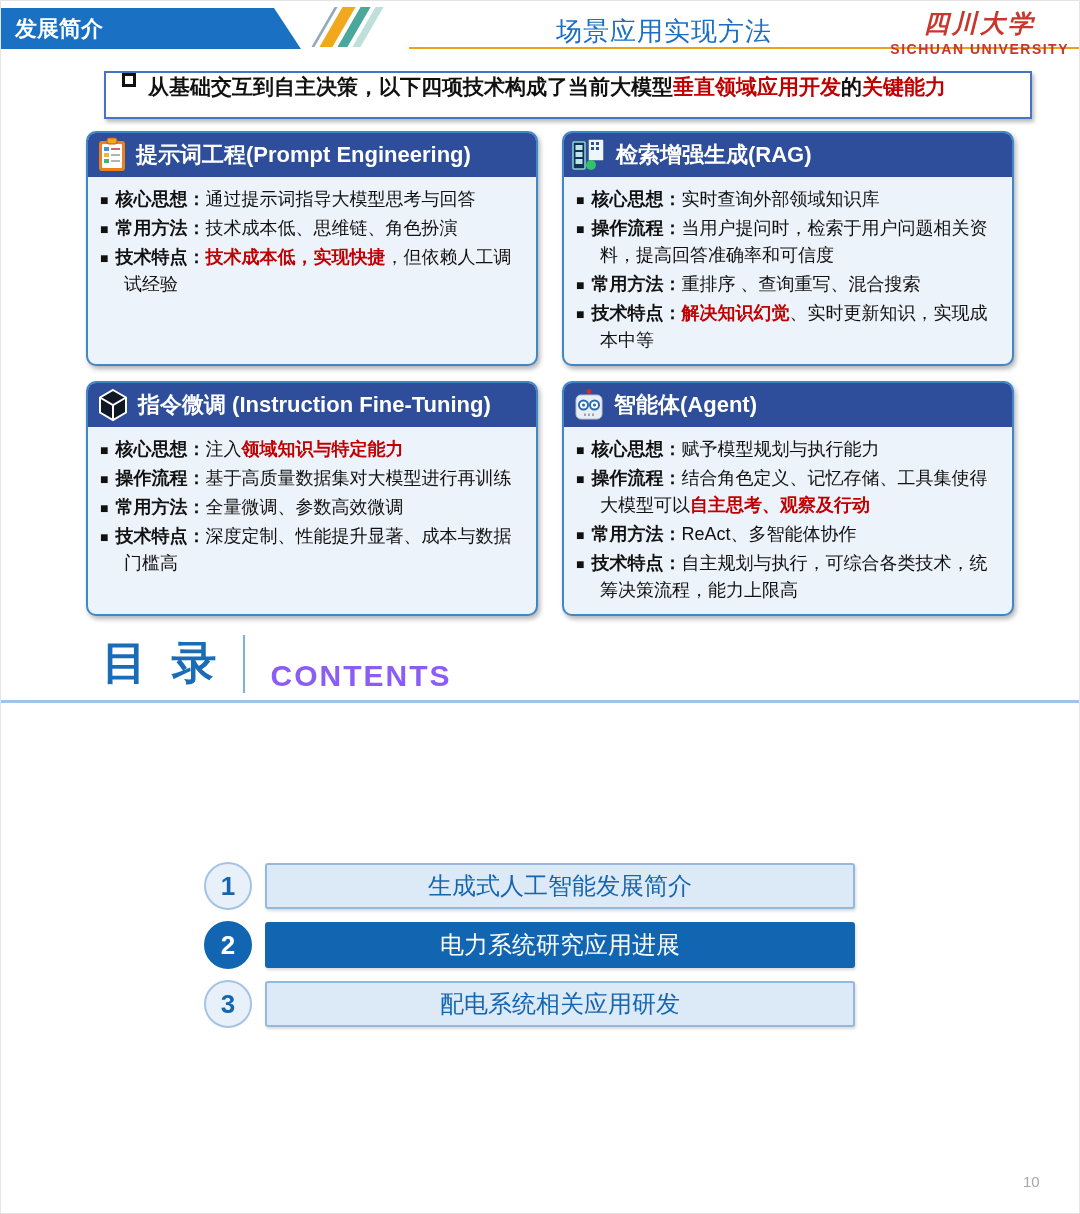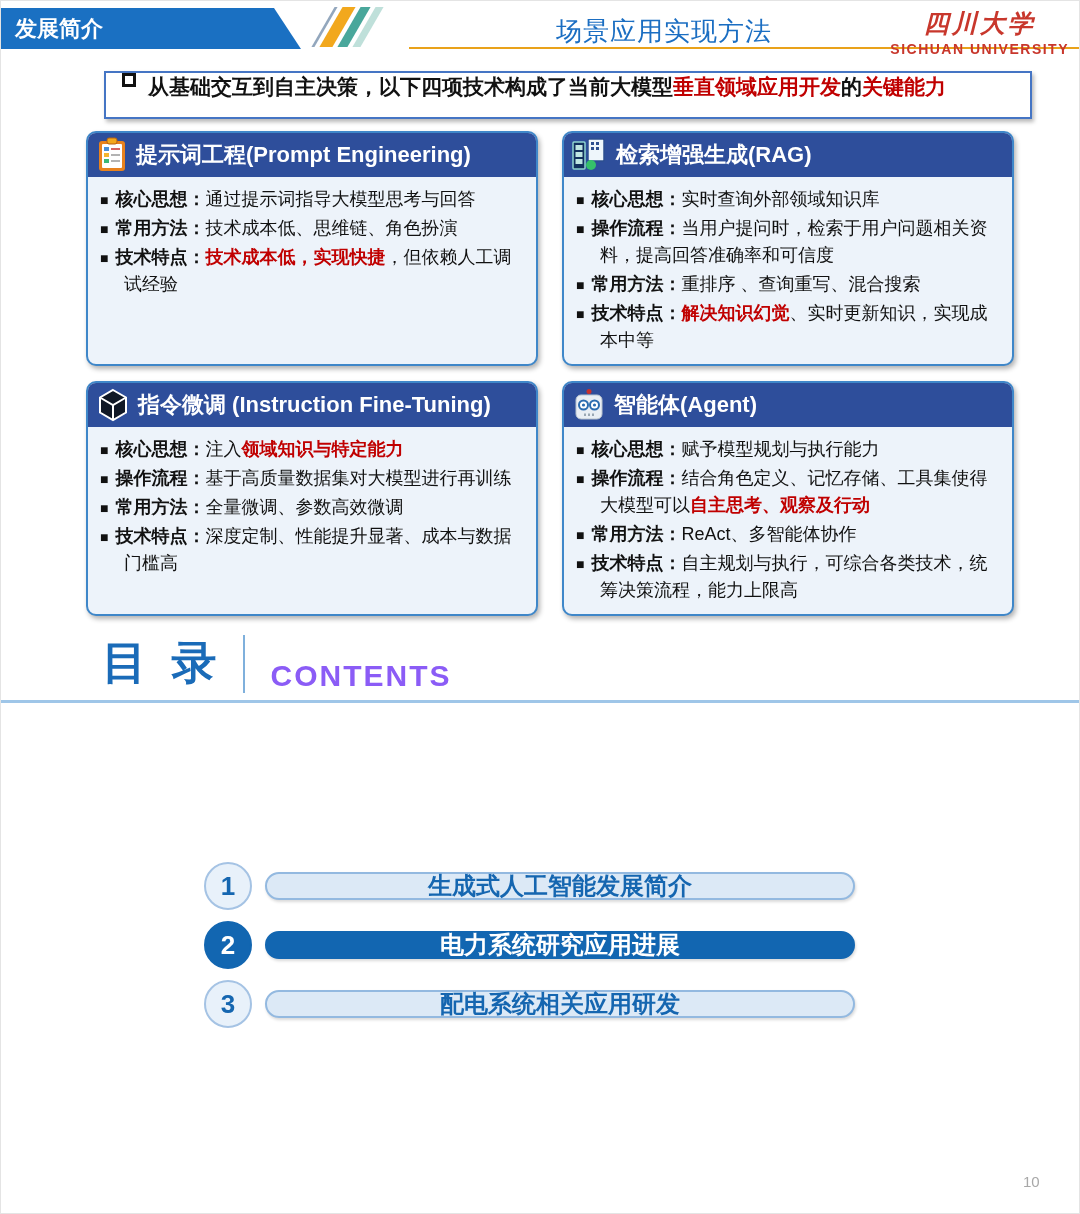--- a/index.html
+++ b/index.html
@@ -52,22 +52,22 @@
   .toc-en { font-size:30px; font-weight:700; color:#8b5cf6; letter-spacing:2px; }
   .toc-rule { position:absolute; left:0; top:699px; width:1080px; height:3px; background:#9fc6e8; }
 
   
   .toc-list { position:absolute; left:203px; top:861px; display:flex; flex-direction:column; gap:11px; }
   .toc-row { display:flex; align-items:center; }
   .toc-num { width:48px; height:48px; border-radius:50%; background:#e8f1fa; border:2px solid #a5c3e4;
              color:#1566b0; font-size:26px; font-weight:700; display:flex; align-items:center; justify-content:center;
              margin-right:13px; flex:0 0 auto; }
   .toc-num.active { background:#1266b1; border-color:#1266b1; color:#fff; }
-  .toc-bar { width:590px; height:28px; border-radius:14px; background:#dce9f6; border:2px solid #93b9e0;
-             color:#1566b0; font-size:24px; font-weight:700; display:flex; align-items:center; justify-content:center;
+  .toc-bar { width:590px; height:46px; border-radius:3px; background:#dce9f6; border:2px solid #93b9e0;
+             color:#1566b0; font-size:24px; font-weight:400; display:flex; align-items:center; justify-content:center;
              box-shadow:1px 2px 3px rgba(0,0,0,.15); }
   .toc-bar.active { background:#1266b1; border-color:#1266b1; color:#fff; }
 
   .page-num { position:absolute; left:1022px; top:1172px; color:#a8a8a8; font-size:15px; }
 </style>
 </head>
 <body>
 
 <div class="page">
 

